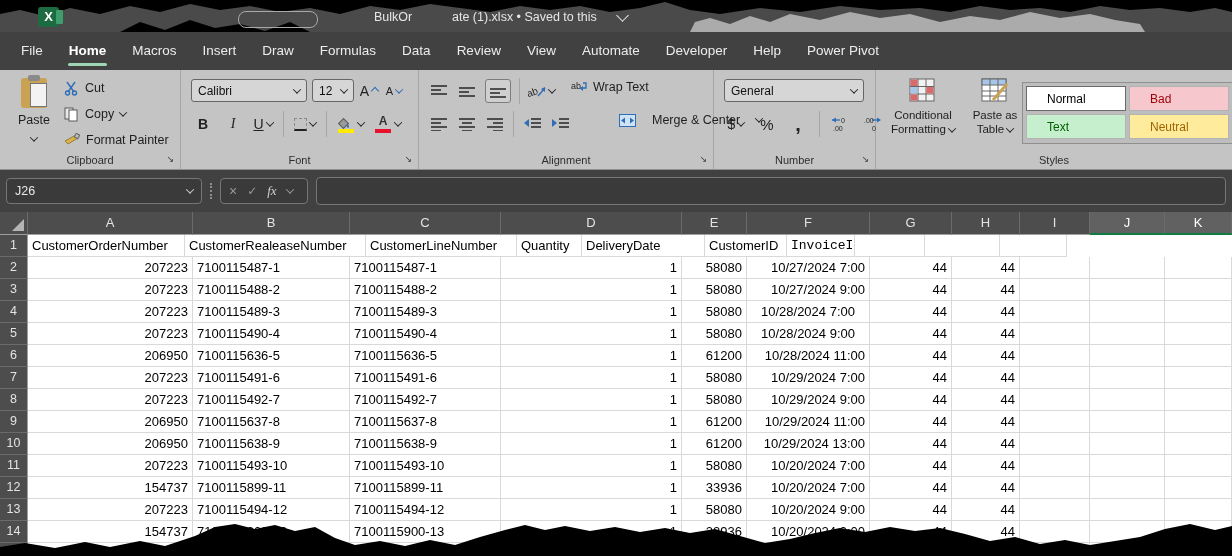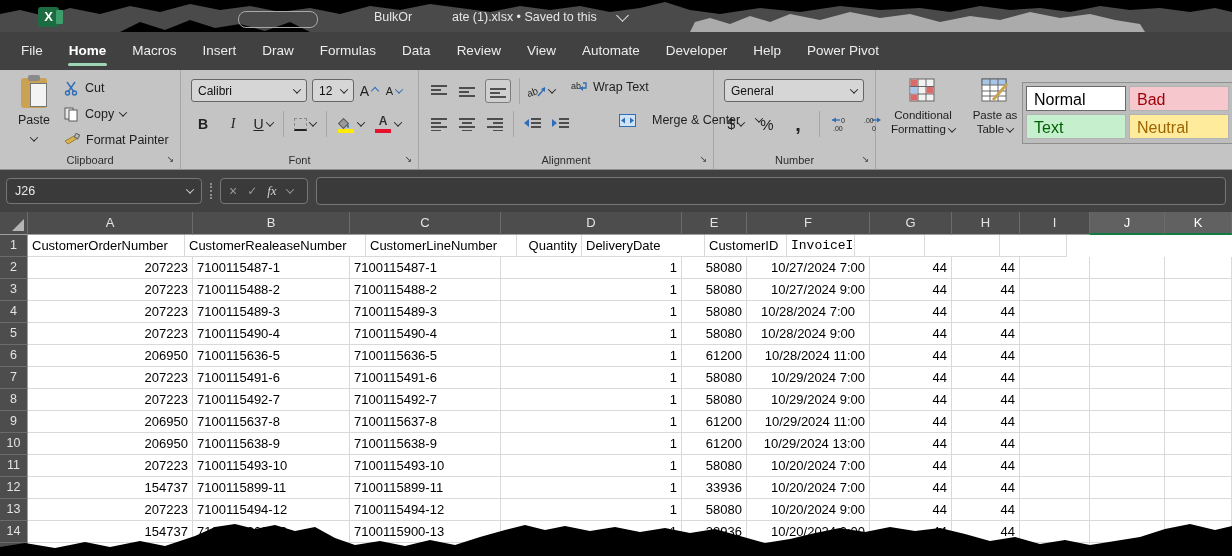--- a/index.html
+++ b/index.html
@@ -55,21 +55,21 @@
   .swatch-btn{position:relative;width:18px;height:18px;}
   .swatch-btn .glyph{font-size:12px;font-weight:bold;color:#333;line-height:12px;text-align:center;display:block;}
   .swatch{position:absolute;left:1px;right:1px;bottom:0;height:4px;}
   .border-icon{width:13px;height:13px;border:1px dashed #8a8a8a;border-bottom:2px solid #222;box-sizing:border-box;}
   .vdiv{width:1px;background:#a6a6a6;height:26px;align-self:center;}
 
   .styles-big{position:absolute;top:8px;width:78px;text-align:center;}
   .styles-big .lbl{font-size:11.5px;color:#1e1e1e;line-height:14px;}
   .gallery{position:absolute;left:146px;top:12px;width:220px;height:62px;border:1px solid #8f8f8f;background:#bdbdbd;padding:3px;box-sizing:border-box;}
   .chipgrid{display:grid;grid-template-columns:100px 100px;grid-auto-rows:25px;gap:3px;}
-  .chip{font-size:16px;line-height:25px;padding-left:7px;border:1px solid #b3b3b3;box-sizing:border-box;white-space:nowrap;overflow:hidden;}
+  .chip{font-size:12px;line-height:25px;padding-left:20px;border:1px solid #b3b3b3;box-sizing:border-box;white-space:nowrap;overflow:hidden;}
   .chip.selected{border:1.5px solid #6a6a6a;outline:1px solid #fff;outline-offset:-3px;}
 
   
   .formulabar{position:absolute;left:0;top:170px;width:1232px;height:42px;background:#414141;display:flex;align-items:center;}
   .namebox{position:relative;margin-left:6px;width:196px;height:26px;background:#3a3a3a;border:1px solid #767676;border-radius:4px;color:#e8e8e8;font-size:12.5px;display:flex;align-items:center;padding:0 8px;box-sizing:border-box;}
   .namebox .chev{border-color:#cfcfcf;margin-left:auto;}
   .grip{width:0;height:16px;border-left:2px dotted #8f8f8f;margin:0 8px;}
   .fxbox{display:flex;align-items:center;gap:10px;width:88px;height:26px;background:#3a3a3a;border:1px solid #767676;border-radius:4px;padding:0 8px;box-sizing:border-box;color:#9a9a9a;}
   .fxbox .fx{font-style:italic;font-family:"Liberation Serif",serif;color:#d0d0d0;font-size:13px;}
   .fxbox .chev{border-color:#9a9a9a;}
@@ -395,20 +395,21 @@
         <div class="lbl"><span>Table</span> <span class="chev"></span></div>
       </div>
       <div class="gallery">
         <div class="chipgrid" id="style-gallery">
             <div class="chip selected" style="background: rgb(255, 255, 255); color: rgb(0, 0, 0);">Normal</div>
             <div class="chip" style="background: rgb(247, 199, 206); color: rgb(156, 0, 6);">Bad</div>
             <div class="chip" style="background: rgb(198, 239, 206); color: rgb(0, 97, 0);">Text</div>
             <div class="chip" style="background: rgb(255, 235, 156); color: rgb(156, 101, 0);">Neutral</div>
           </div>
       </div>
+      <div class="rgroup-label">Styles</div>
     </div>
   </div>
 
   <div class="formulabar">
     <div class="namebox">
       <span>J26</span>
       <span class="chev"></span>
     </div>
     <div class="grip"></div>
     <div class="fxbox">
@@ -434,21 +435,21 @@
         <div class="colhdr" style="width: 70px;">I</div>
         <div class="colhdr sel" style="width: 75px;">J</div>
         <div class="colhdr sel" style="width: 67px;">K</div>
       </div>
     <div id="grid-body">
         <div class="row">
           <div class="rowhdr">1</div>
           <div class="cell" style="width: 157px; text-align: left;">CustomerOrderNumber</div>
           <div class="cell" style="width: 181px; text-align: left;">CustomerRealeaseNumber</div>
           <div class="cell" style="width: 151px; text-align: left;">CustomerLineNumber</div>
-          <div class="cell" style="width: 65px; text-align: right;">Quantity</div>
+          <div class="cell" style="width: 65px; text-align: left;">Quantity</div>
           <div class="cell" style="width: 123px; text-align: left;">DeliveryDate</div>
           <div class="cell" style="width: 82px; text-align: left;">CustomerID</div>
           <div class="cell" style="width: 68px; text-align: center; font-family: Liberation Mono, monospace;">InvoiceID</div>
           <div class="cell" style="width: 70px; text-align: left;"></div>
           <div class="cell" style="width: 75px; text-align: left;"></div>
           <div class="cell" style="width: 67px; text-align: left;"></div>
         </div>
         <div class="row">
           <div class="rowhdr">2</div>
           <div class="cell" style="width: 165px; text-align: right;">207223</div>

